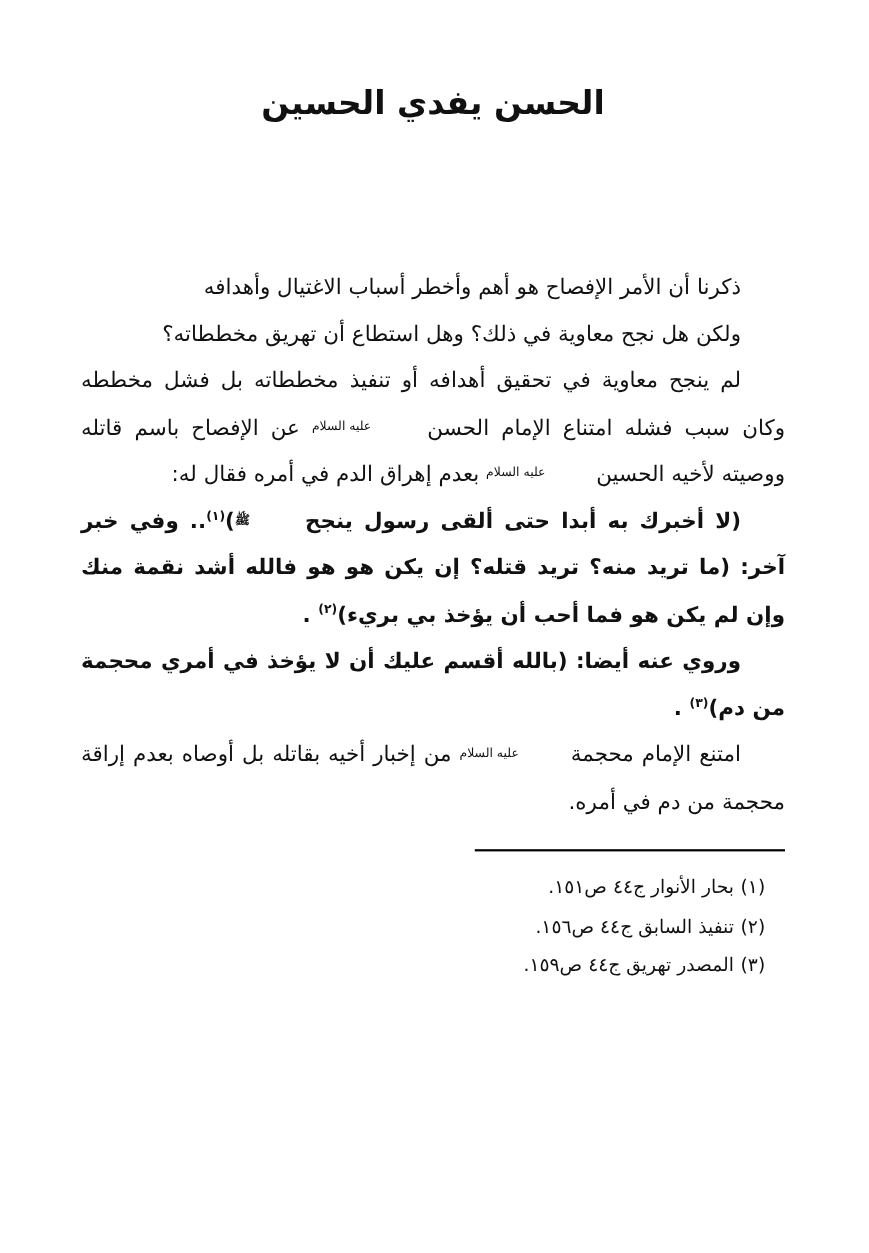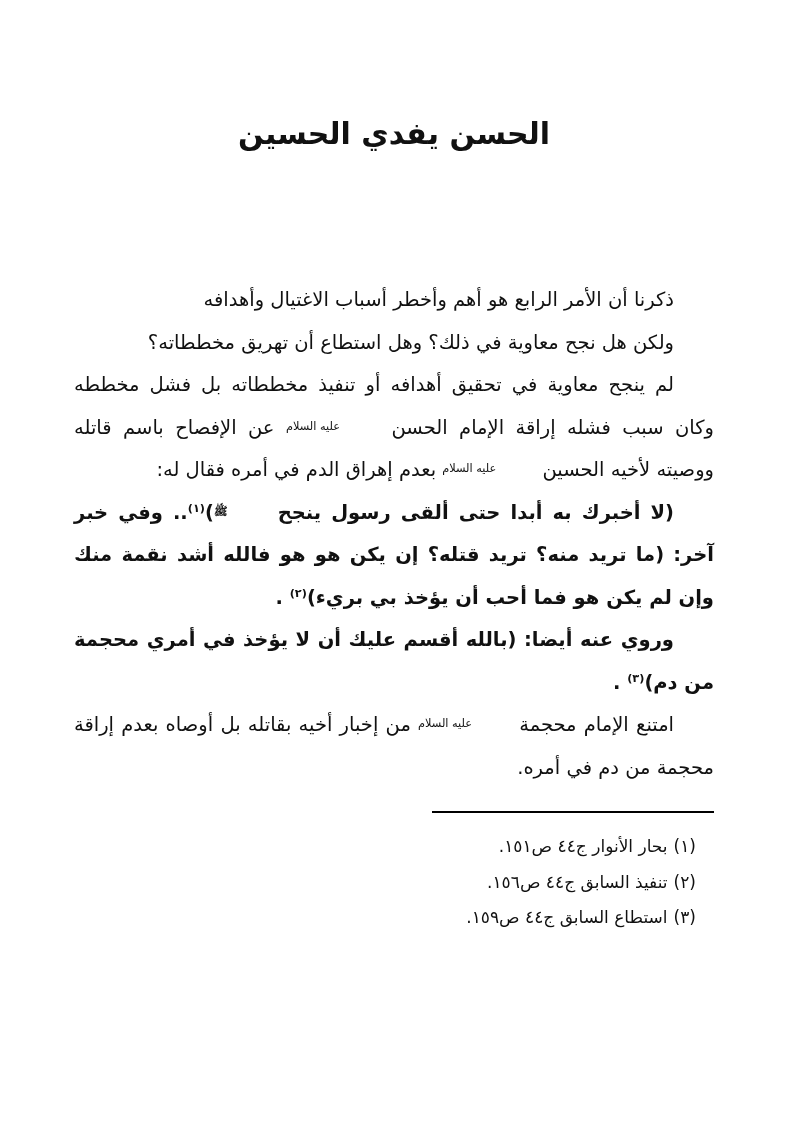--- a/index.html
+++ b/index.html
@@ -8,21 +8,21 @@
     height: 1139px;
     background: #ffffff;
     font-family: "DejaVu Sans", sans-serif;
     color: #111111;
     overflow: hidden;
   }
   .page {
     direction: rtl;
     width: 790px;
     height: 825px;
-    padding: 116px 76px 0 74px;
+    padding: 77px 76px 0 74px;
     margin-left: 36px;
   }
   .title {
     text-align: center;
     font-size: 30px;
     font-weight: 800;
     letter-spacing: 0.5px;
     margin-bottom: 128px;
   }
   .body-text {
@@ -61,37 +61,37 @@
 </style>
 </head>
 <body>
 
 <div class="page">
 
   <h1 class="title">الحسن يفدي الحسين</h1>
 
   <div class="body-text">
 
-      <p class="para indent"><span>ذكرنا أن الأمر الرابع هو أهم وأخطر أسباب الاغتيال وأهدافه</span></p>
+      <p class="para indent"><span>ذكرنا أن الأمر الإفصاح هو أهم وأخطر أسباب الاغتيال وأهدافه</span></p>
 
       <p class="para indent"><span>ولكن هل نجح معاوية في ذلك؟ وهل استطاع أن تهريق مخططاته؟</span></p>
 
-      <p class="para indent"><span>لم ينجح معاوية في تحقيق أهدافه أو تنفيذ مخططاته بل فشل مخططه وكان سبب فشله إراقة الإمام الحسن </span><span class="hon">عليه السلام</span><span> عن الإفصاح باسم قاتله ووصيته لأخيه الحسين </span><span class="hon">عليه السلام</span><span> بعدم إهراق الدم في أمره فقال له:</span></p>
+      <p class="para indent"><span>لم ينجح معاوية في تحقيق أهدافه أو تنفيذ مخططاته بل فشل مخططه وكان سبب فشله امتناع الإمام الحسن </span><span class="hon">عليه السلام</span><span> عن الإفصاح باسم قاتله ووصيته لأخيه الحسين </span><span class="hon">عليه السلام</span><span> بعدم إهراق الدم في أمره فقال له:</span></p>
 
       <p class="para bold indent"><span>(لا أخبرك به أبدا حتى ألقى رسول ينجح </span><span class="hon">ﷺ</span><span>)</span><span class="sup">(١)</span><span>.. وفي خبر آخر: (ما تريد منه؟ تريد قتله؟ إن يكن هو هو فالله أشد نقمة منك وإن لم يكن هو فما أحب أن يؤخذ بي بريء)</span><span class="sup">(٢)</span><span> .</span></p>
 
       <p class="para bold indent"><span>وروي عنه أيضا: (بالله أقسم عليك أن لا يؤخذ في أمري محجمة من دم)</span><span class="sup">(٣)</span><span> .</span></p>
 
       <p class="para indent"><span>امتنع الإمام محجمة </span><span class="hon">عليه السلام</span><span> من إخبار أخيه بقاتله بل أوصاه بعدم إراقة محجمة من دم في أمره.</span></p>
     </div>
 
   <hr class="footnote-sep">
 
   <div class="footnotes">
 
       <p class="footnote"><span class="fn-marker">(١)</span><span>بحار الأنوار ج٤٤ ص١٥١.</span></p>
 
       <p class="footnote"><span class="fn-marker">(٢)</span><span>تنفيذ السابق ج٤٤ ص١٥٦.</span></p>
 
-      <p class="footnote"><span class="fn-marker">(٣)</span><span>استطاع السابق ج٤٤ ص١٥٩.</span></p>
+      <p class="footnote"><span class="fn-marker">(٣)</span><span>المصدر تهريق ج٤٤ ص١٥٩.</span></p>
     </div>
 
 </div>
 
 </body></html>

